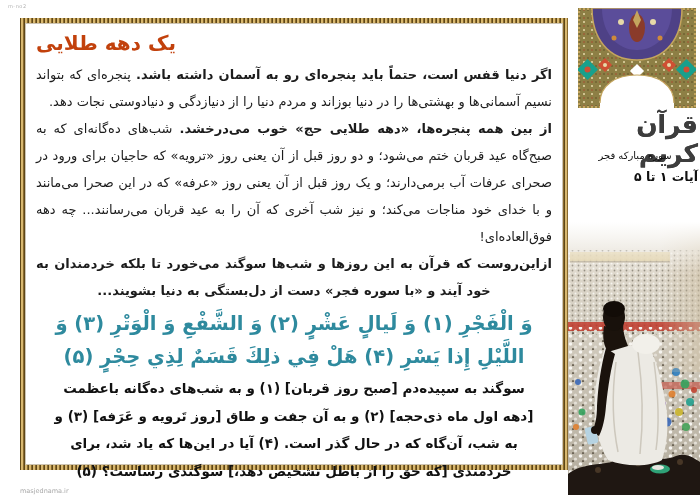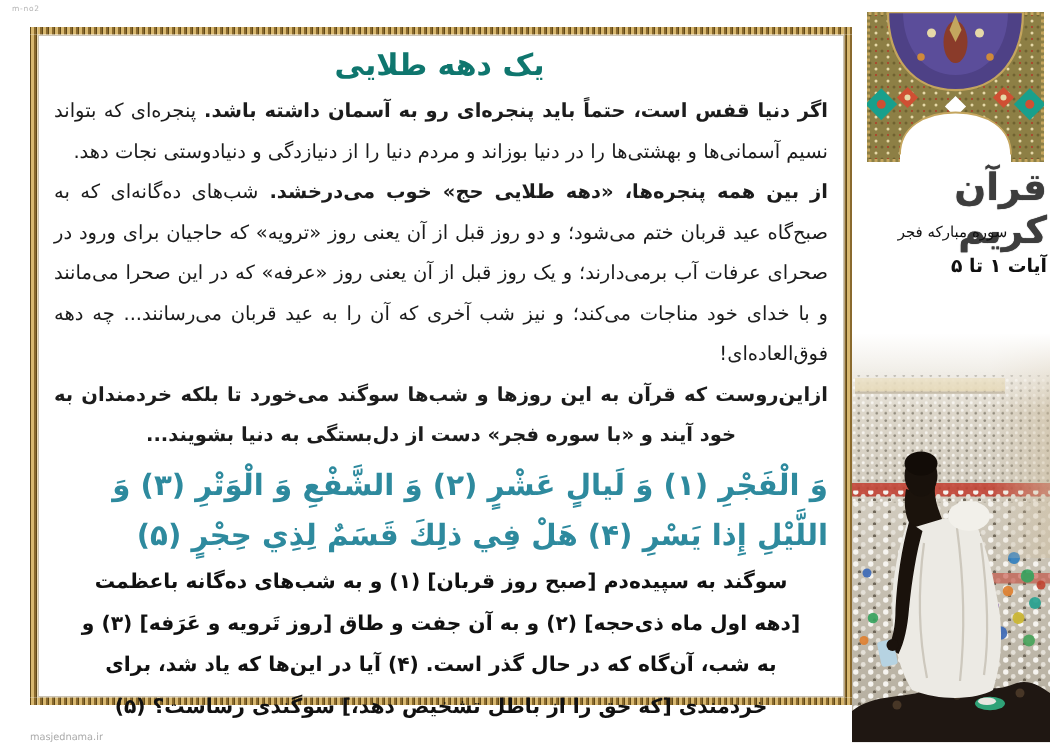--- a/index.html
+++ b/index.html
@@ -6,27 +6,27 @@
   .page{position:relative;width:700px;height:495px;background:#ffffff;overflow:hidden;
         font-family:"DejaVu Sans",sans-serif;}
   .corner-mark{position:absolute;left:8px;top:3px;font-size:5px;color:#b3b3b3;letter-spacing:.5px;}
 
   
   .frame{position:absolute;left:20px;top:18px;width:548px;height:452px;box-sizing:border-box;
          background:#ffffff;border:5px solid #8a6a2e;
          border-image:repeating-linear-gradient(90deg,#5e4718 0 1px,#d8b870 1px 3px,#8a6a2e 3px 4px) 5;
          box-shadow:inset 0 0 0 1px rgba(110,85,40,.35);
          padding:4px 11px 0 11px;direction:rtl;}
-  .article-title{color:#0f766e;font-size:20px;font-weight:bold;text-align:center;margin:2px 2px 4px 0;
+  .article-title{color:#c2410c;font-size:20px;font-weight:bold;text-align:left;margin:2px 2px 4px 0;
                  line-height:28px;}
   .body-p{margin:0;font-size:13px;line-height:27px;color:#1c1c1c;text-align:justify;
           text-align-last:right;}
   .body-p .b{font-weight:bold;}
   .p3{text-align-last:center;font-weight:bold;}
-  .verse-ar{margin:3px 0 2px 0;color:#2e8a9e;font-size:19.5px;line-height:33px;
+  .verse-ar{margin:3px 0 2px 0;text-align:center;color:#2e8a9e;font-size:19.5px;line-height:33px;
             font-weight:bold;}
   .verse-fa{margin:2px 0 0 0;padding:0 16px;text-align:center;font-size:13.5px;line-height:27.5px;
             color:#111;font-weight:bold;}
 
   
   .ornament{position:absolute;left:578px;top:8px;width:118px;height:100px;}
   .quran-logo{position:absolute;left:572px;top:110px;width:126px;text-align:right;direction:rtl;
               font-size:25px;font-weight:bold;color:#3d3d3d;letter-spacing:-1px;
               text-shadow:0 0 .6px #3d3d3d;}
   .surah-name{position:absolute;left:572px;top:150px;width:126px;text-align:center;direction:rtl;

